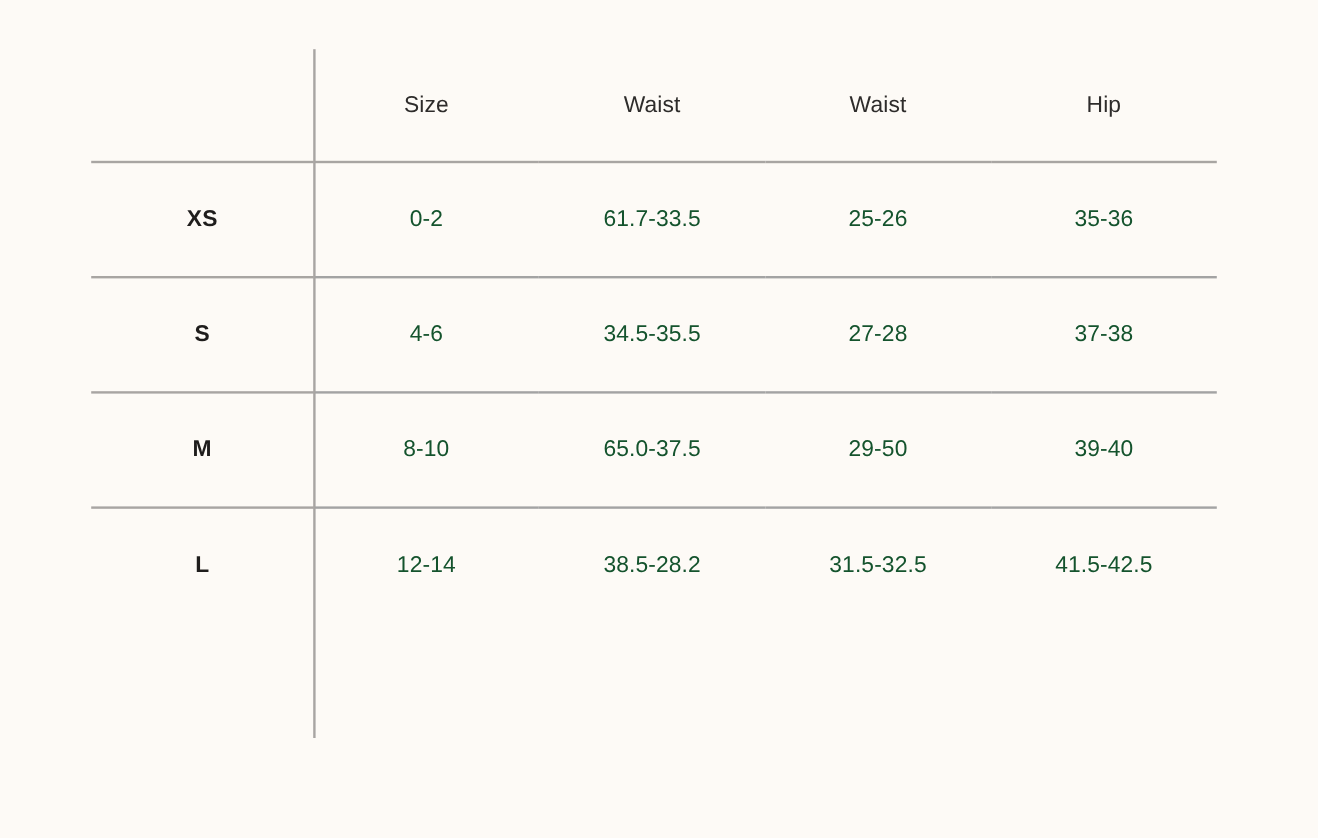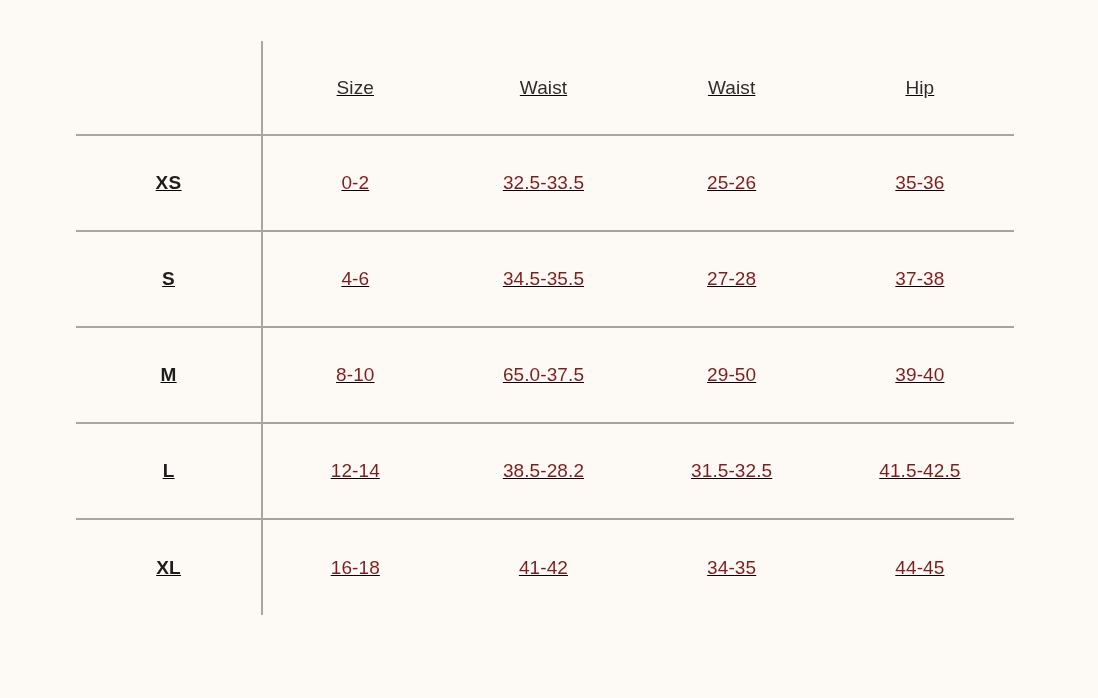--- a/index.html
+++ b/index.html
@@ -26,21 +26,20 @@
     left: 76px;
     top: 41px;
     width: 938px;
     height: 574px;
   }
 
   table.size-table {
     border-collapse: collapse;
     table-layout: fixed;
     width: 938px;
-    text-decoration: underline;
   }
 
   table.size-table col.col-label { width: 185px; }
   table.size-table col.col-data  { width: 188px; }
 
   
   thead tr.header-row { height: 94px; }
   thead th {
     font-weight: normal;
     font-size: 19px;
@@ -56,21 +55,21 @@
     border-bottom: 2px solid #a8a5a2;
   }
 
   
   tbody tr { height: 96px; }
   tbody tr + tr td {
     border-top: 2px solid #a3a3a3;
   }
   tbody td {
     font-size: 19px;
-    color: #7f1d1d;
+    color: #14532d;
     text-align: center;
     vertical-align: middle;
     padding: 0;
     border-left: none;
     border-right: none;
     letter-spacing: 0.1px;
   }
   tbody th.row-label {
     font-size: 19px;
     font-weight: bold;
@@ -117,21 +116,21 @@
           <th>Waist</th>
           <th>Waist</th>
           <th>Hip</th>
         </tr>
       </thead>
 
       <tbody>
         <tr>
           <th class="row-label">XS</th>
           <td>0-2</td>
-          <td>32.5-33.5</td>
+          <td>61.7-33.5</td>
           <td>25-26</td>
           <td>35-36</td>
         </tr>
         <tr>
           <th class="row-label">S</th>
           <td>4-6</td>
           <td>34.5-35.5</td>
           <td>27-28</td>
           <td>37-38</td>
         </tr>
@@ -142,25 +141,18 @@
           <td>29-50</td>
           <td>39-40</td>
         </tr>
         <tr>
           <th class="row-label">L</th>
           <td>12-14</td>
           <td>38.5-28.2</td>
           <td>31.5-32.5</td>
           <td>41.5-42.5</td>
         </tr>
-        <tr>
-          <th class="row-label">XL</th>
-          <td>16-18</td>
-          <td>41-42</td>
-          <td>34-35</td>
-          <td>44-45</td>
-        </tr>
       </tbody>
     </table>
 
     <div class="v-divider"></div>
   </div>
 </div>
 
 </body></html>

